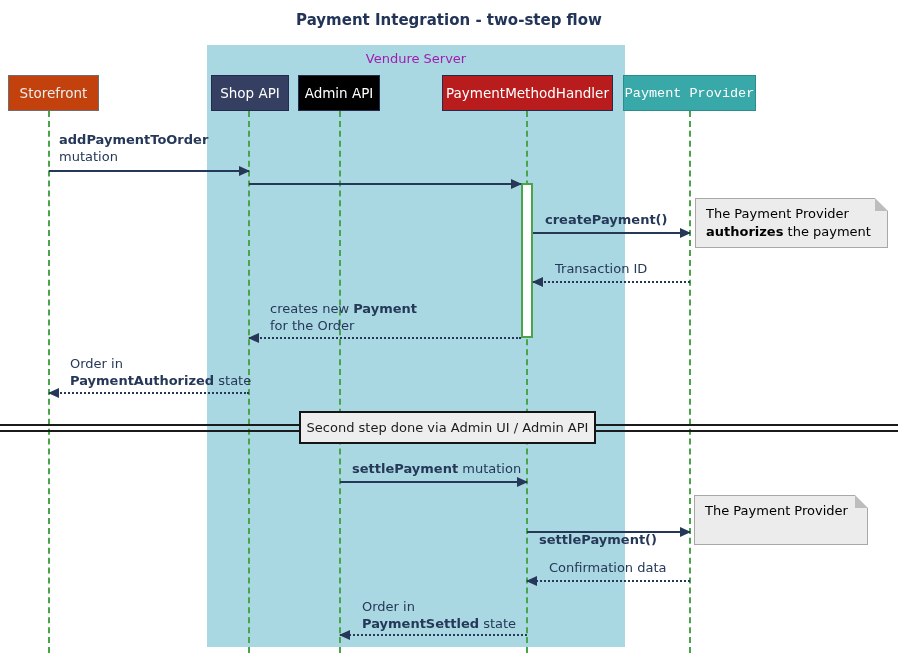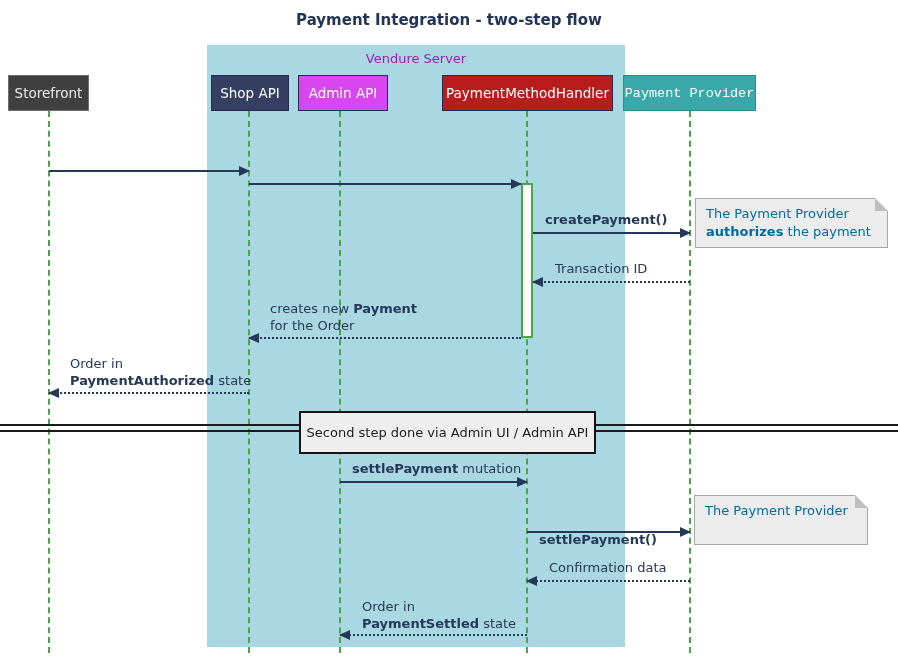--- a/index.html
+++ b/index.html
@@ -8,23 +8,23 @@
 
   .title{position:absolute;left:0;top:11px;width:100%;text-align:center;
          font-size:15px;font-weight:bold;color:#223457;}
 
   .frame{position:absolute;left:207px;top:45px;width:418px;height:602px;background:#a9d7e2;z-index:0;}
   .frame-label{position:absolute;left:207px;top:51px;width:418px;text-align:center;
                font-size:13px;color:#a21caf;z-index:1;}
 
   .pbox{position:absolute;top:75px;height:36px;display:flex;align-items:center;justify-content:center;
         font-size:13.5px;color:#fff;box-sizing:border-box;z-index:3;}
-  .pb-storefront{left:8px;width:81px;background:#404040;border:1px solid #6e6e6e;color:#ededed;}
+  .pb-storefront{left:8px;width:91px;background:#c2410c;border:1px solid #6e6e6e;color:#ededed;}
   .pb-shop{left:211px;width:78px;background:#353f62;border:1px solid #232c4e;}
-  .pb-admin{left:298px;width:90px;background:#d946ef;border:1px solid #232c4e;}
+  .pb-admin{left:298px;width:82px;background:#000000;border:1px solid #232c4e;}
   .pb-pmh{left:442px;width:171px;background:#b91c1c;border:1px solid #232c4e;}
   .pb-provider{left:623px;width:133px;background:#38a8a8;border:1px solid #2a8c8c;font-family:Liberation Mono, monospace;}
 
   .lifeline{position:absolute;top:111px;height:542px;width:0;border-left:2px dashed #4aa54a;z-index:1;}
   .lf-storefront{left:48px}.lf-shop{left:248px}.lf-admin{left:339px}.lf-pmh{left:526px}.lf-provider{left:689px}
 
   .activation{position:absolute;left:521px;top:183px;width:12px;height:155px;background:#fff;
               border:2px solid #4aa54a;box-sizing:border-box;z-index:2;}
 
   .arrow{position:absolute;height:0;border-top:2px solid #263858;z-index:3;}
@@ -50,29 +50,29 @@
   .l3{left:545px;top:211px;}
   .l4{left:555px;top:260px;}
   .l5{left:270px;top:300px;}
   .l6{left:70px;top:355px;}
   .l7{left:352px;top:460px;}
   .l8{left:539px;top:531px;}
   .l9{left:549px;top:559px;}
   .l10{left:362px;top:598px;}
 
   .note{position:absolute;background:#ececec;border:1px solid #a8a8a8;box-sizing:border-box;
-        font-size:13px;line-height:18px;color:#0369a1;padding:6px 10px 15px 10px;z-index:4;}
+        font-size:13px;line-height:18px;color:#000000;padding:6px 10px 15px 10px;z-index:4;}
   .note::before{content:"";position:absolute;top:-1px;right:-1px;border-style:solid;
         border-width:0 13px 13px 0;border-color:#ffffff #ffffff #bdbdbd #bdbdbd;}
   .n1{left:695px;top:198px;width:193px;height:50px;}
   .n2{left:694px;top:495px;width:174px;height:50px;}
 
   .divider-lines{position:absolute;left:0;top:424px;width:898px;height:8px;box-sizing:border-box;
         border-top:2px solid #1b1b1b;border-bottom:2px solid #1b1b1b;z-index:5;}
-  .divider-box{position:absolute;left:299px;top:411px;width:297px;height:43px;background:#eeeeee;
+  .divider-box{position:absolute;left:299px;top:411px;width:297px;height:33px;background:#eeeeee;
         border:2px solid #151515;box-sizing:border-box;display:flex;align-items:center;justify-content:center;
         font-size:13px;color:#1c1c1c;z-index:6;}
 </style>
 </head>
 <body>
 
 <div class="canvas">
 
   <div class="title">Payment Integration - two-step flow</div>
 
@@ -117,20 +117,24 @@
   <div class="arrow a8">
       <span class="head head-r"></span>
     </div>
   <div class="arrow a9 dotted">
       <span class="head head-l"></span>
     </div>
   <div class="arrow a10 dotted">
       <span class="head head-l"></span>
     </div>
 
+  <div class="lbl l1">
+    <div><span class="b">addPaymentToOrder</span></div>
+    <div><span>mutation</span></div>
+  </div>
   <div class="lbl l3">
     <span class="b">createPayment()</span>
   </div>
   <div class="lbl l4">
     <span>Transaction ID</span>
   </div>
   <div class="lbl l5">
     <div><span>creates new </span><span class="b">Payment</span></div>
     <div><span>for the Order</span></div>
   </div>

